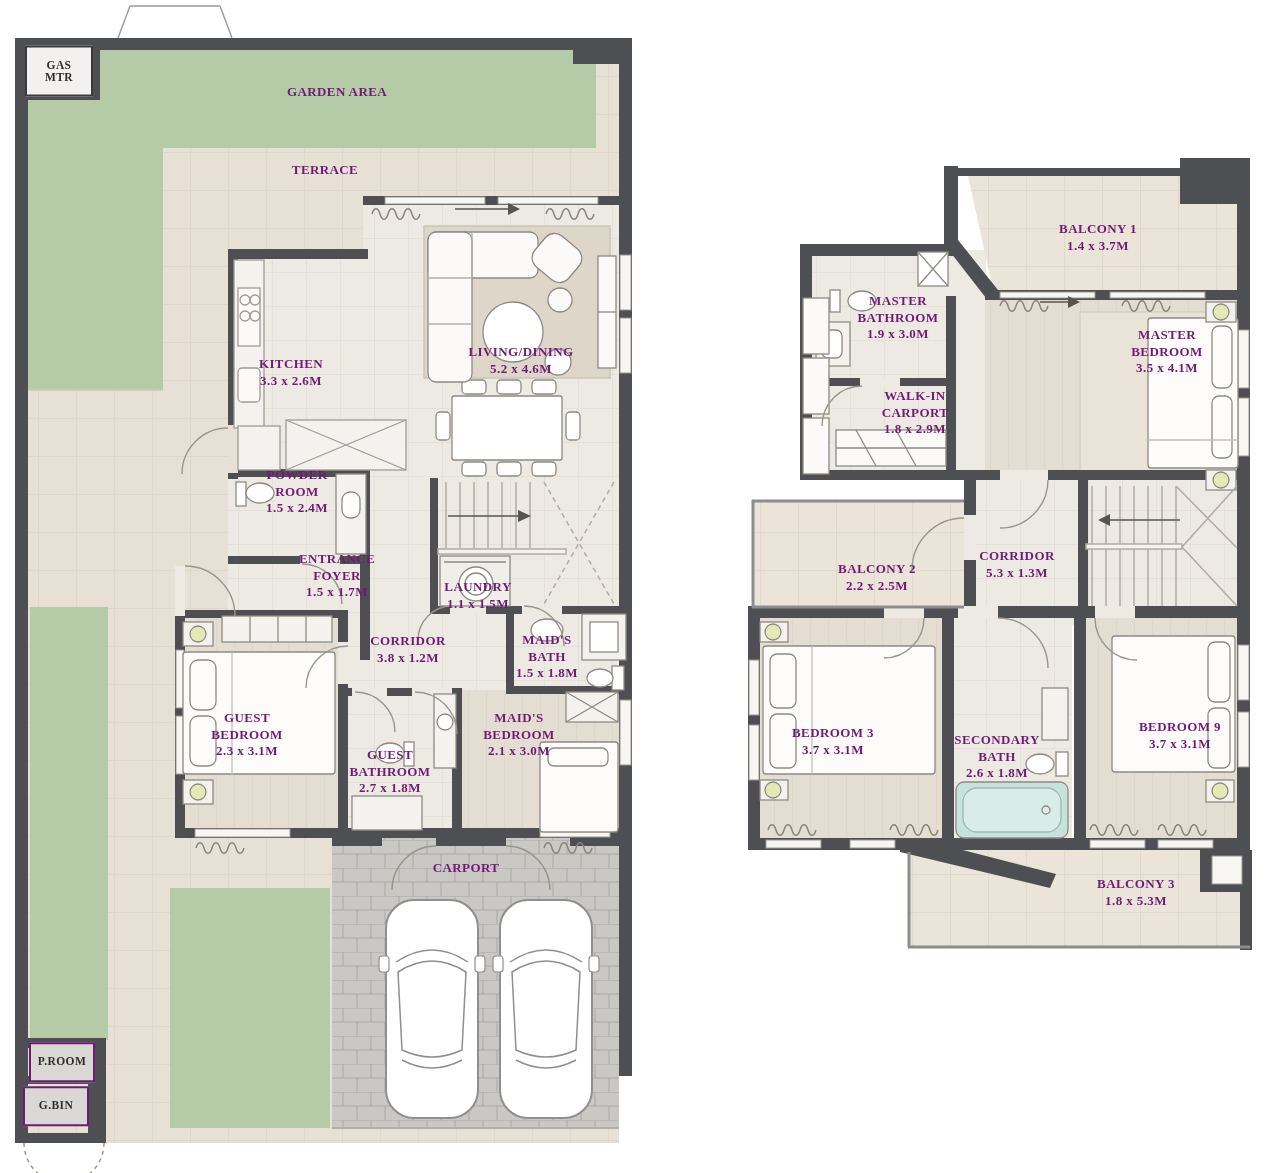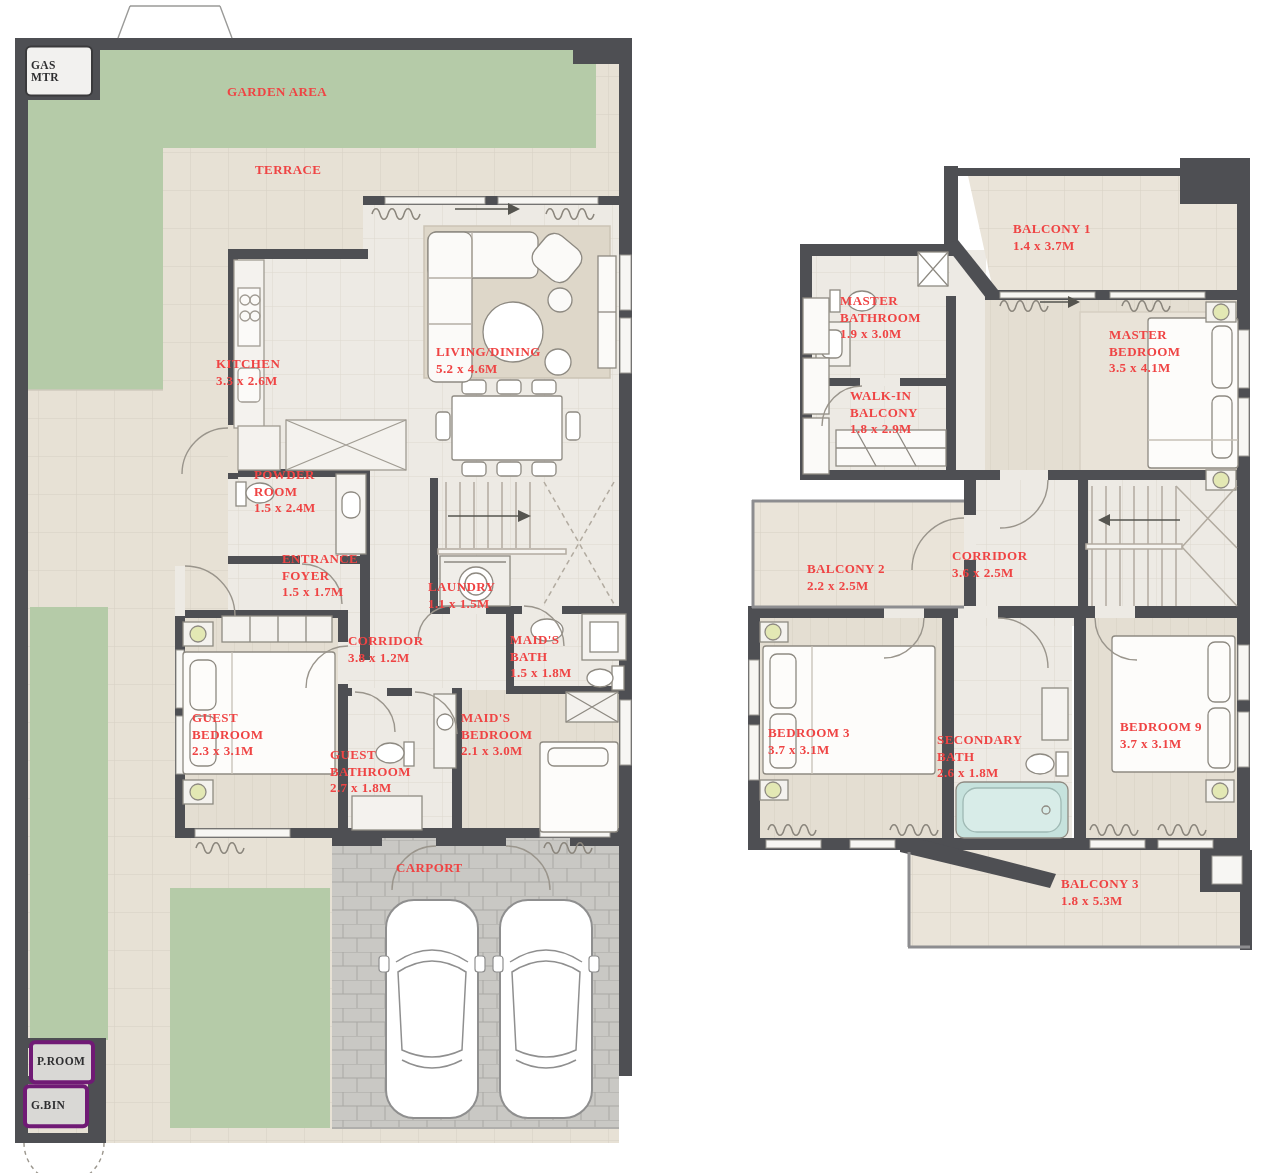--- a/index.html
+++ b/index.html
@@ -1,26 +1,26 @@
 <!DOCTYPE html>
 <html><head>
 <meta charset="utf-8">
 <style>
   html,body{margin:0;padding:0;background:#ffffff;}
   .stage{position:relative;width:1280px;height:1173px;background:#ffffff;overflow:hidden;
          font-family:"Liberation Serif",serif;}
   .stage svg{position:absolute;left:0;top:0;}
-  .lbl{position:absolute;transform:translate(-50%,-50%);
-       font:600 13px/1.28 "Liberation Serif",serif;color:#ef4444;letter-spacing:.4px;}
+  .lbl{position:absolute;transform:translate(-50%,-50%);text-align:center;
+       font:600 13px/1.28 "Liberation Serif",serif;color:#701a75;letter-spacing:.4px;}
   .lbl .dm{font:600 13px/1.28 "Liberation Serif",serif;}
-  .badge{position:absolute;transform:translate(-50%,-50%);text-align:left;
+  .badge{position:absolute;transform:translate(-50%,-50%);text-align:center;
          font:700 11.5px/1 "Liberation Serif",serif;color:#2e2e30;letter-spacing:.4px;
-         padding:12px 4px;box-sizing:border-box;border-radius:6px;}
+         padding:12px 4px;box-sizing:border-box;}
   .badge.gas{background:#f2f1ef;border:2px solid #3a3a3c;}
-  .badge.util{background:#d9d8d5;border:4px solid #701a75;}
+  .badge.util{background:#d9d8d5;border:2px solid #701a75;}
 </style>
 </head>
 <body>
 
 <div class="stage">
 
 <svg width="1280" height="1173" viewBox="0 0 1280 1173">
   <defs>
     <pattern id="tile" width="38" height="38" patternUnits="userSpaceOnUse">
       <path d="M38 0H0V38" fill="none" stroke="#d6cfc4" stroke-width="1"></path>
@@ -481,30 +481,30 @@
   </div>
   <div class="lbl" style="left:898px;top:318px;width:116px">
     <div class="nm">MASTER BATHROOM</div>
     <div class="dm">1.9 x 3.0M</div>
   </div>
   <div class="lbl" style="left:1167px;top:352px;width:116px">
     <div class="nm">MASTER BEDROOM</div>
     <div class="dm">3.5 x 4.1M</div>
   </div>
   <div class="lbl" style="left:915px;top:413px;width:130px">
-    <div class="nm">WALK-IN BALCONY</div>
+    <div class="nm">WALK-IN CARPORT</div>
     <div class="dm">1.8 x 2.9M</div>
   </div>
   <div class="lbl" style="left:877px;top:578px;width:140px">
     <div class="nm">BALCONY 2</div>
     <div class="dm">2.2 x 2.5M</div>
   </div>
   <div class="lbl" style="left:1017px;top:565px;width:130px">
     <div class="nm">CORRIDOR</div>
-    <div class="dm">3.6 x 2.5M</div>
+    <div class="dm">5.3 x 1.3M</div>
   </div>
   <div class="lbl" style="left:833px;top:742px;width:130px">
     <div class="nm">BEDROOM 3</div>
     <div class="dm">3.7 x 3.1M</div>
   </div>
   <div class="lbl" style="left:997px;top:757px;width:120px">
     <div class="nm">SECONDARY BATH</div>
     <div class="dm">2.6 x 1.8M</div>
   </div>
   <div class="lbl" style="left:1180px;top:736px;width:120px">

